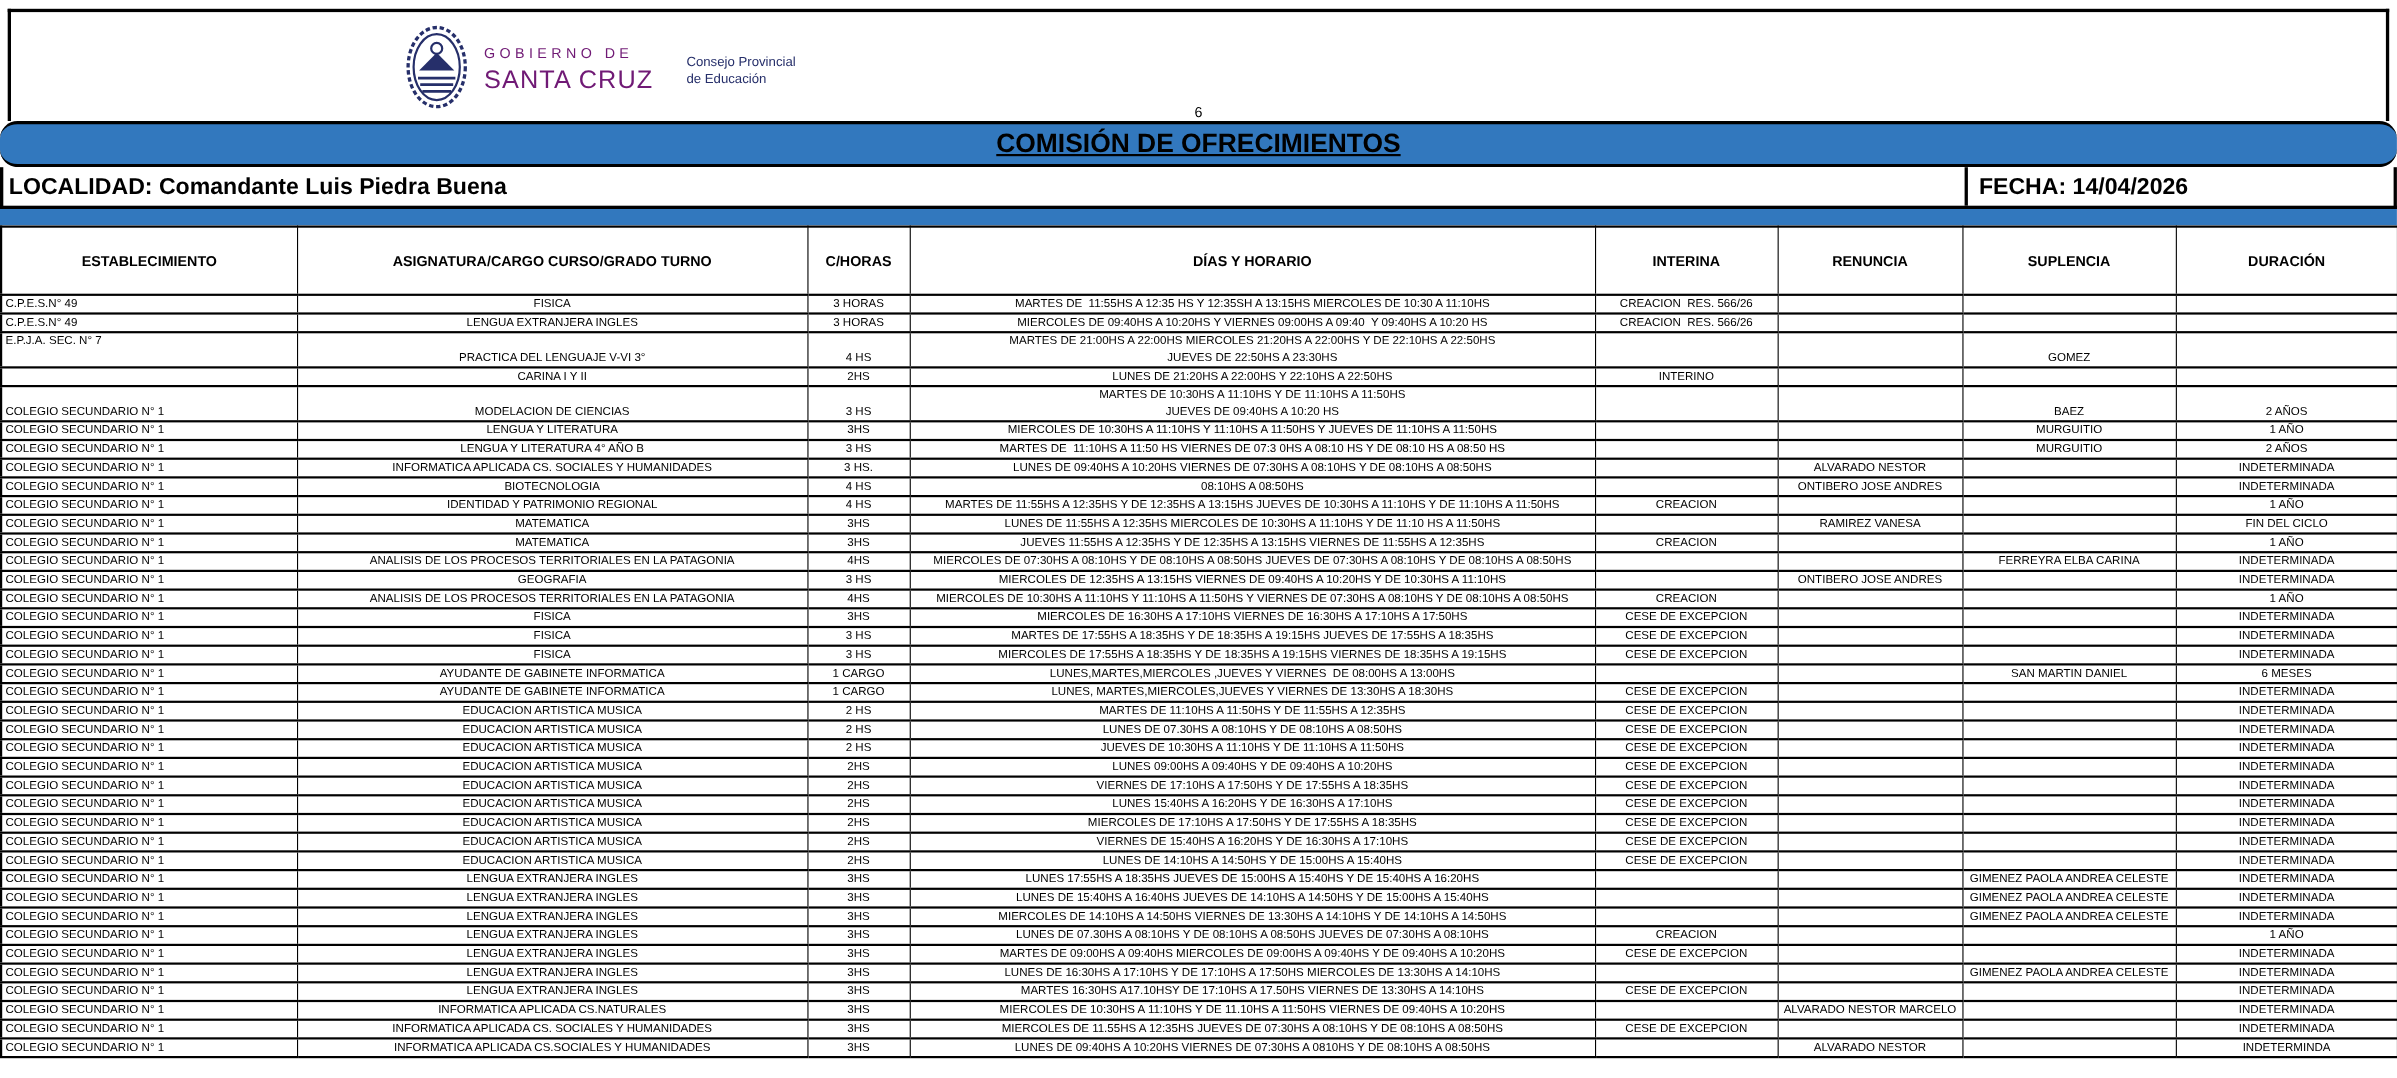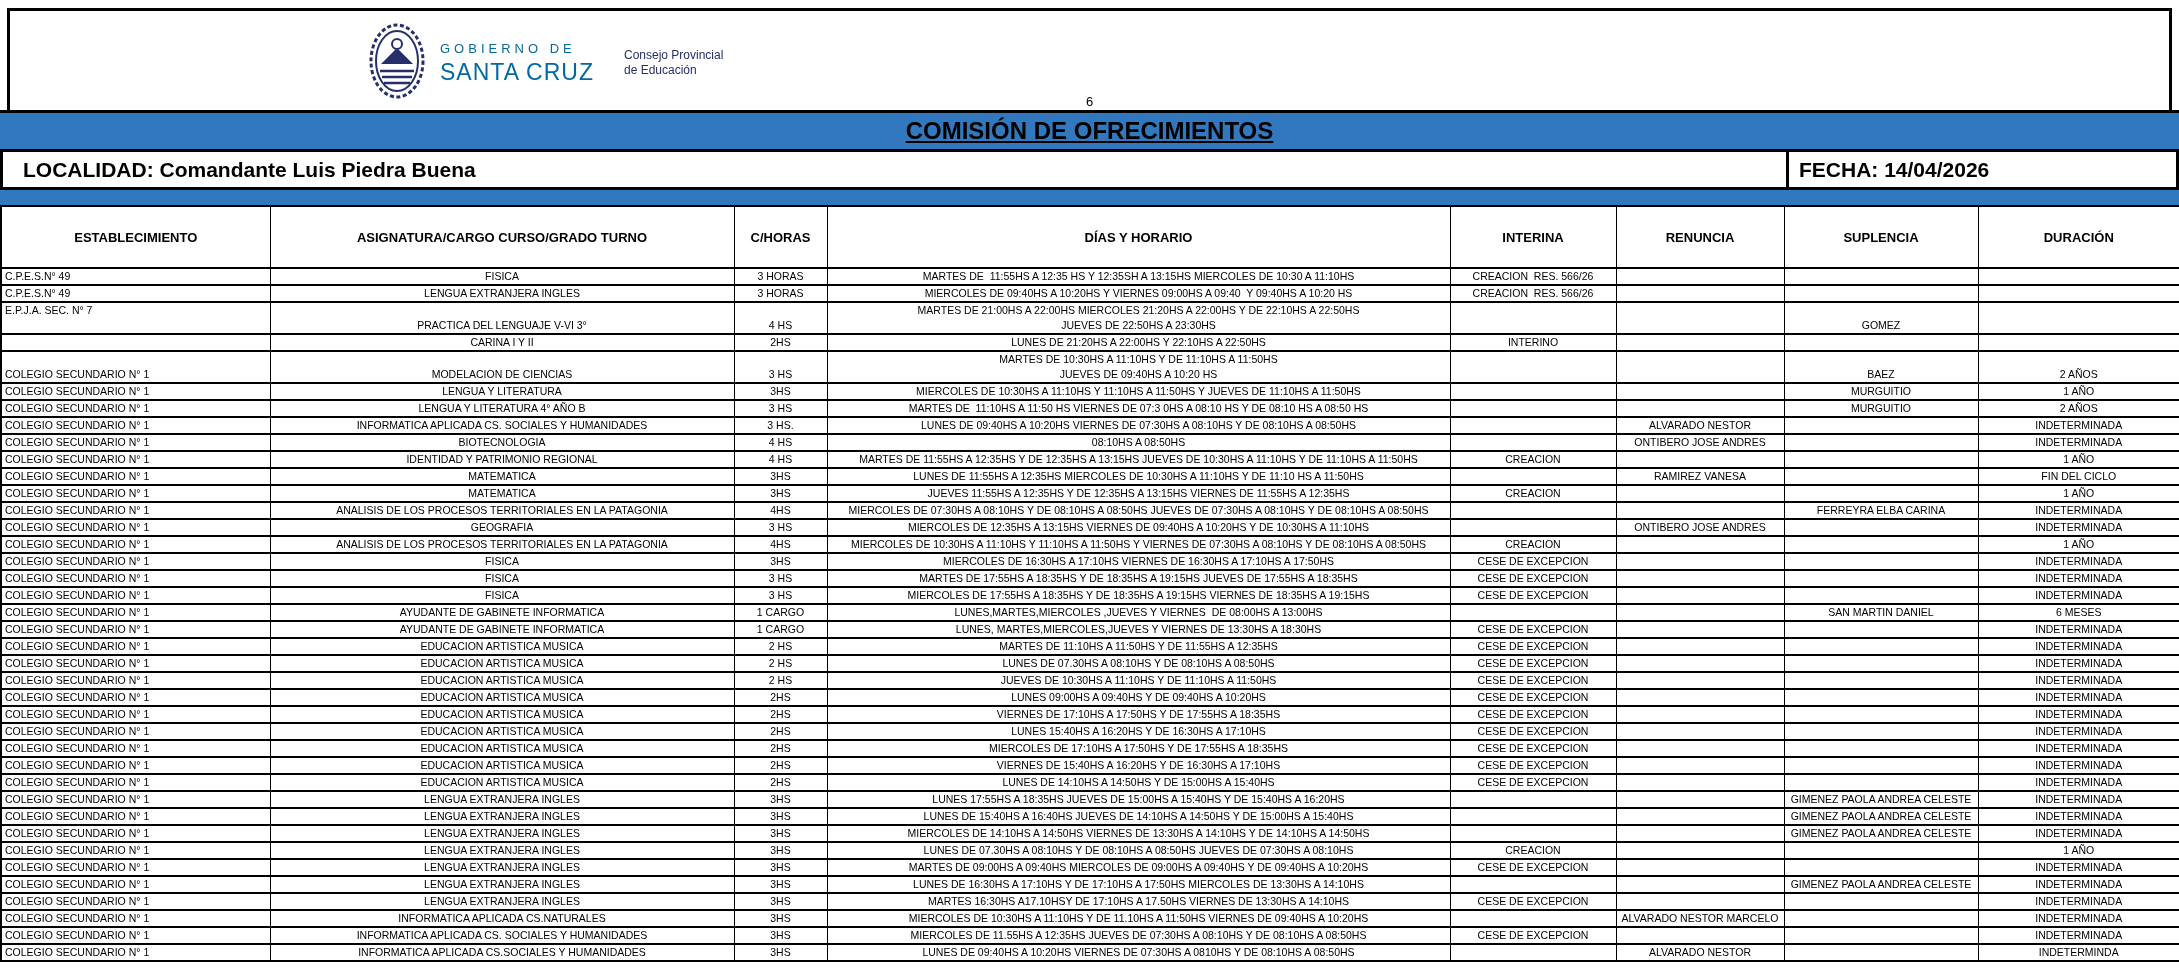--- a/index.html
+++ b/index.html
@@ -9,36 +9,36 @@
     font-family:"Liberation Sans", sans-serif; position:relative; overflow:hidden;
   }
 
   
   .letterhead {
     position:relative; margin:8px 7px 0 7px; height:102px;
     border:3px solid #000; border-bottom:none; background:#fff;
   }
   .logo-block { position:absolute; left:358px; top:12px; display:flex; align-items:center; }
   .crest { margin-right:14px; }
-  .gov-text { color:#0369a1; padding-right:16px; }
+  .gov-text { color:#701a75; padding-right:16px; }
   .gov-line1 { font-size:13px; letter-spacing:4px; font-weight:500; }
   .gov-line2 { font-size:23px; font-weight:normal; letter-spacing:1px; margin-top:3px; }
   .org-text { color:#262f6a; font-size:12px; line-height:1.25; padding-left:14px; }
   .page-number { position:absolute; left:0; right:0; bottom:1px; text-align:center; font-size:13px; }
 
   
   .banner {
     height:42px; background:var(--blue); border-top:3px solid #000; border-bottom:3px solid #000;
-    display:flex; align-items:center; justify-content:center;
+    display:flex; align-items:center; justify-content:center;border-radius:16px;
   }
   .banner-title { font-size:24px; font-weight:bold; text-decoration:underline; color:#000; }
 
   
   .info-bar { display:flex; height:38px; border:3px solid #000; border-top:none; background:#fff; }
-  .localidad-cell { flex:1; display:flex; align-items:center; padding-left:20px; font-size:21px; font-weight:bold; }
+  .localidad-cell { flex:1; display:flex; align-items:center; padding-left:5px; font-size:21px; font-weight:bold; }
   .fecha-cell { width:390px; display:flex; align-items:center; border-left:3px solid #000; padding-left:10px; font-size:21px; font-weight:bold; }
 
   .blue-strip { height:15px; background:var(--blue); }
 
   
   table.offers { width:2179px; border-collapse:collapse; table-layout:fixed; border:2px solid #000; background:#fff; }
   .offers th {
     border:1px solid #000; border-bottom:2px solid #000; height:62px;
     font-size:13px; font-weight:bold; text-align:center; vertical-align:middle; padding:0;
   }

